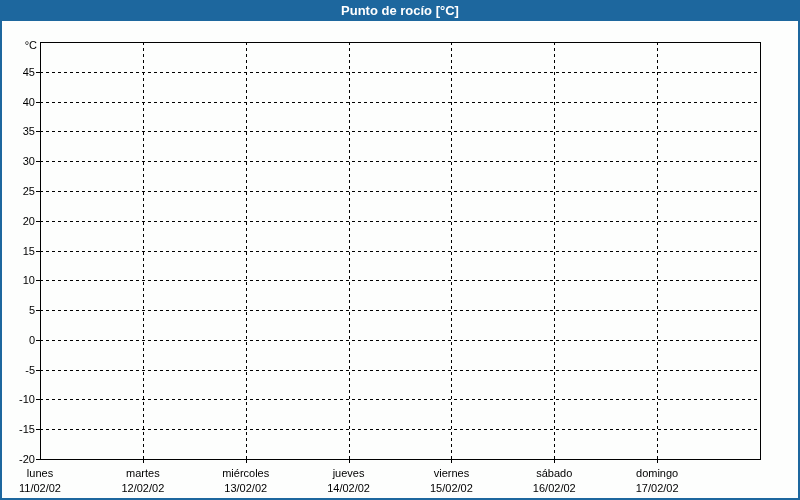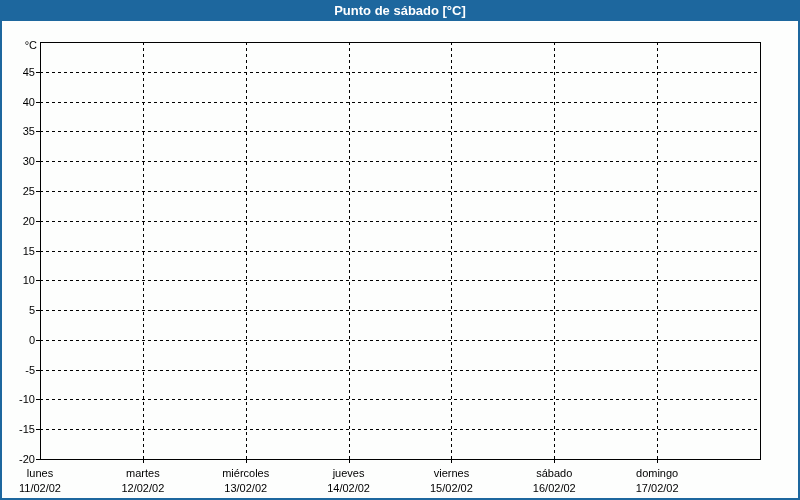--- a/index.html
+++ b/index.html
@@ -46,21 +46,21 @@
   }
   #chart-svg text {
     font-family: "Liberation Sans", sans-serif;
   }
 </style>
 </head>
 <body>
 
 <div class="frame">
   <div class="title-bar">
-    <span>Punto de sábado [°C]</span>
+    <span>Punto de rocío [°C]</span>
   </div>
   <svg id="chart-svg" width="800" height="500">
       <rect x="40" y="42" width="720" height="417" fill="#fdfefd" stroke="#000000" stroke-width="1" shape-rendering="crispEdges"></rect>
       <line x1="40" y1="72.5" x2="760" y2="72.5" stroke="#000000" stroke-width="1" stroke-dasharray="3,3" shape-rendering="crispEdges"></line>
       <line x1="36" y1="72.5" x2="40" y2="72.5" stroke="#000000" stroke-width="1" shape-rendering="crispEdges"></line>
       <text x="35" y="76" text-anchor="end" font-size="11" fill="#000000">45</text>
       <line x1="40" y1="102.5" x2="760" y2="102.5" stroke="#000000" stroke-width="1" stroke-dasharray="3,3" shape-rendering="crispEdges"></line>
       <line x1="36" y1="102.5" x2="40" y2="102.5" stroke="#000000" stroke-width="1" shape-rendering="crispEdges"></line>
       <text x="35" y="106" text-anchor="end" font-size="11" fill="#000000">40</text>
       <line x1="40" y1="131.5" x2="760" y2="131.5" stroke="#000000" stroke-width="1" stroke-dasharray="3,3" shape-rendering="crispEdges"></line>

